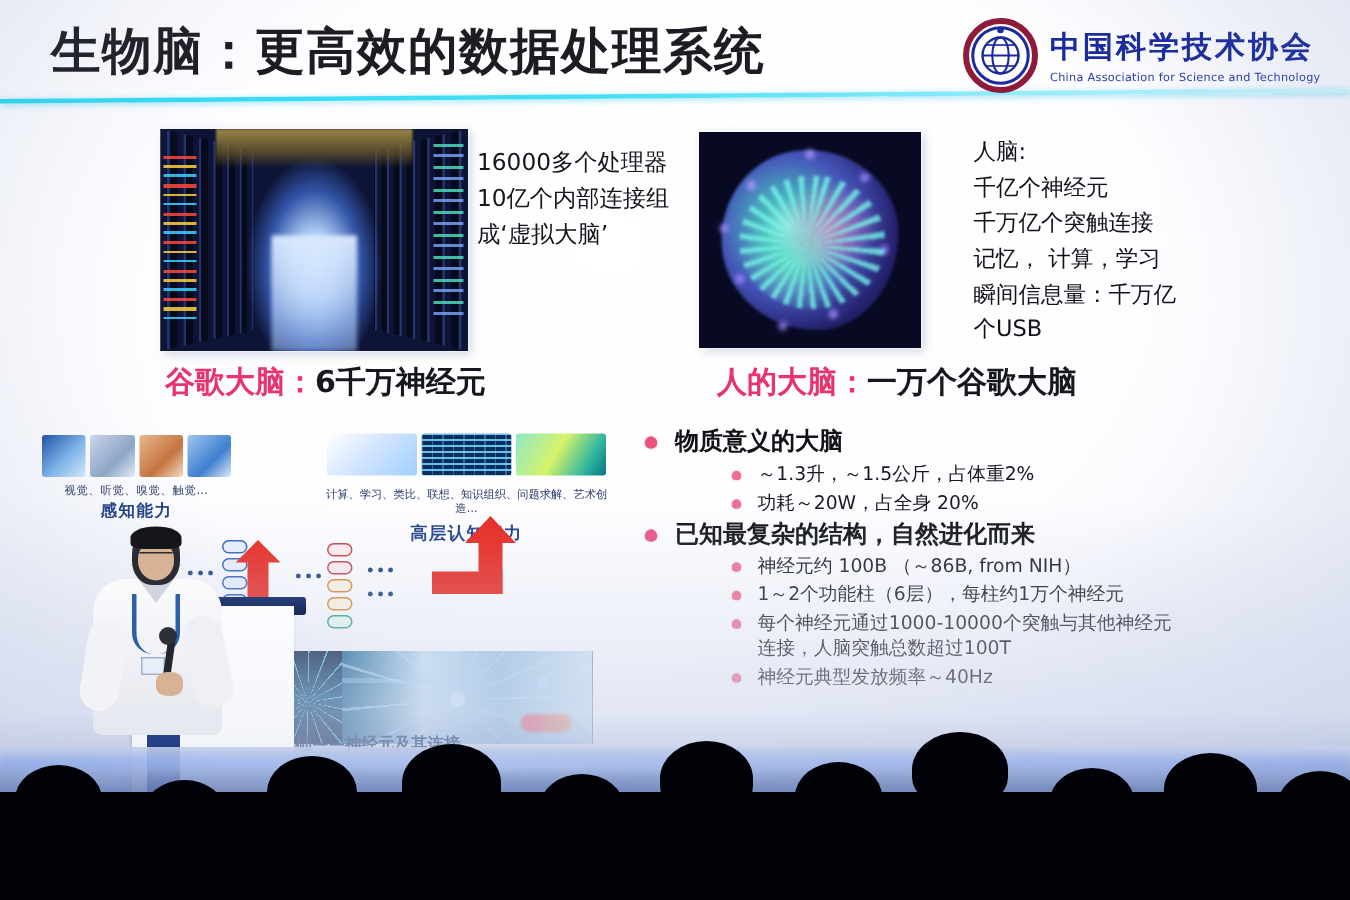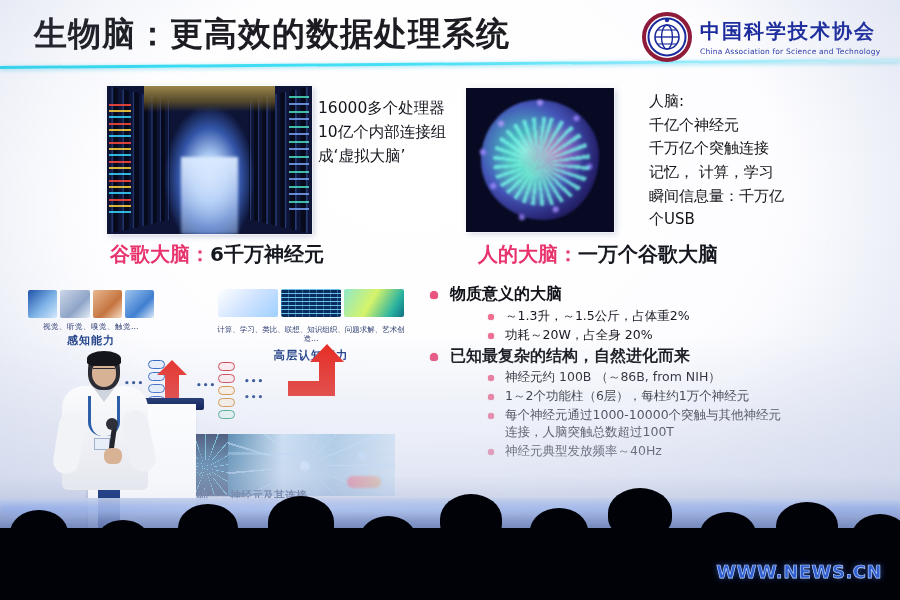--- a/index.html
+++ b/index.html
@@ -522,14 +522,13 @@
     <div class="head" style="left:608px; width:64px; height:50px; bottom:62px;"></div>
     <div class="shoulder" style="left:588px;width:106px;height:68px;"></div>
     <div class="head" style="left:700px; width:56px; height:44px; bottom:44px;"></div>
     <div class="shoulder" style="left:682px;width:94px; height:50px;"></div>
     <div class="head" style="left:776px; width:62px; height:48px; bottom:50px;"></div>
     <div class="shoulder" style="left:756px;width:104px;height:56px;"></div>
     <div class="head" style="left:852px; width:56px; height:44px; bottom:42px;"></div>
     <div class="shoulder" style="left:836px;width:92px; height:48px;"></div>
   </div>
 
-  <div id="watermark">WWW.NEWS.CN</div>
 </div>
 
 </body></html>

